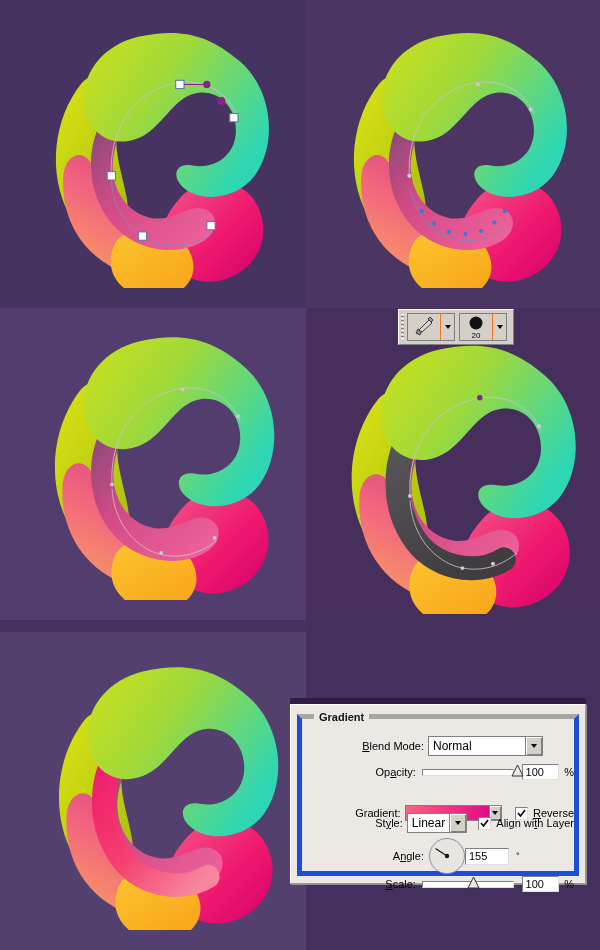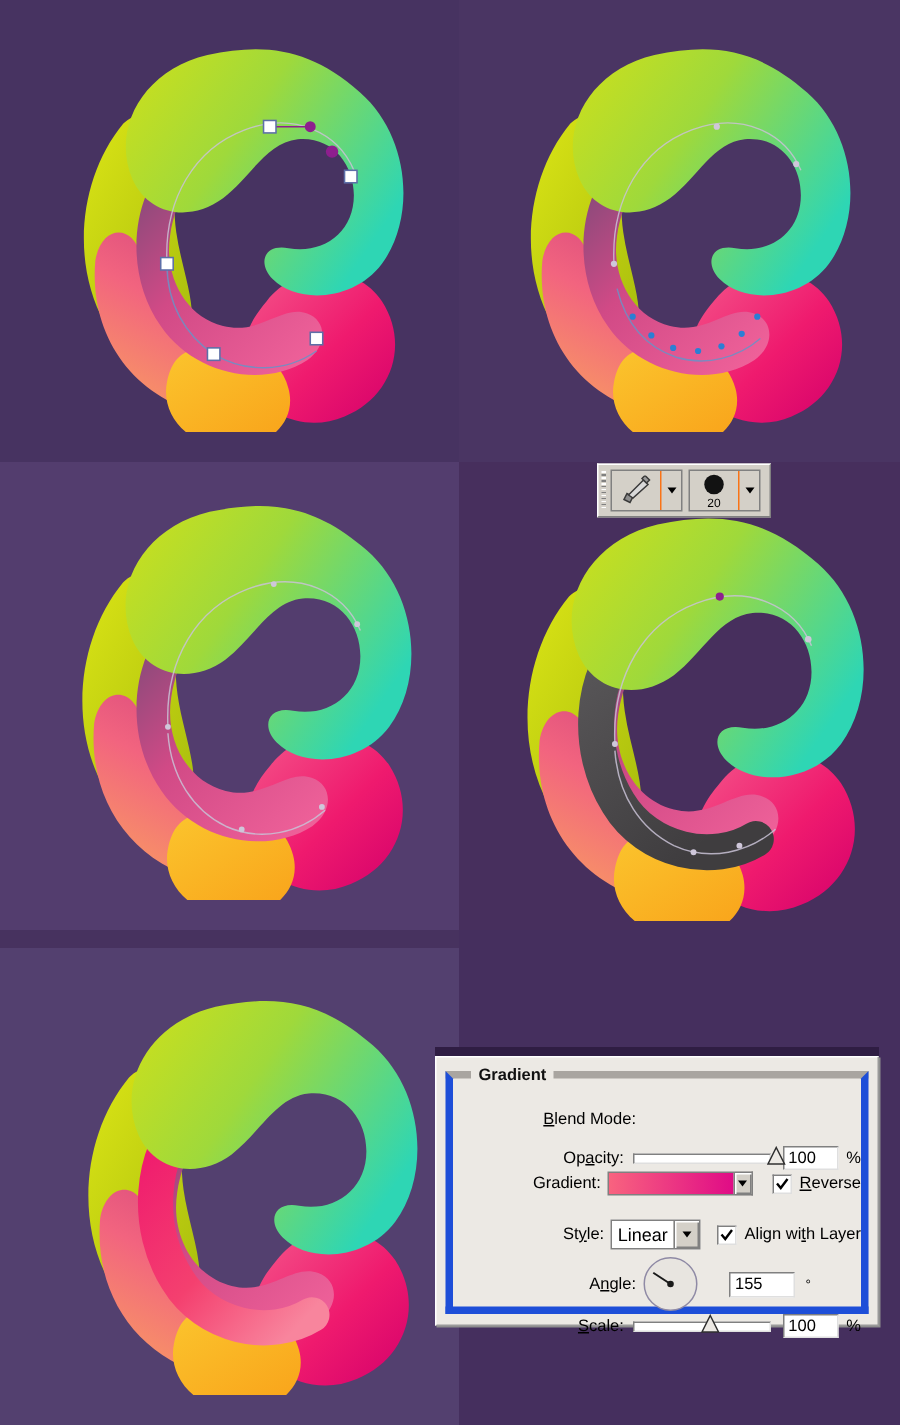--- a/index.html
+++ b/index.html
@@ -435,36 +435,42 @@
     </div>
   </div>
 
   <div id="dialog-dark-strip"></div>
   <div id="gradient-dialog">
     <div class="groupbox">
       <span class="group-title">Gradient</span>
 
       <div class="row" style="top:16px;height:22px;">
         <span class="lbl" style="width:122px;"><u>B</u>lend Mode:</span>
+        <div class="combo" style="width:115px;height:20px;margin-left:4px;">
+          <span>Normal</span>
+          <span class="combo-btn">
+              <span class="caret"></span>
+            </span>
+        </div>
       </div>
 
       <div class="row" style="top:44px;height:18px;">
         <span class="lbl" style="width:122px;">Op<u>a</u>city:</span>
         <div class="slider-track" style="width:98px;margin-left:6px;">
           <svg class="thumb-svg" style="left:88px;" viewBox="0 0 13 13">
             <path d="M6.5 1 L12 12 L1 12 Z" fill="#ece9e4" stroke="#303030" stroke-width="1"></path>
           </svg>
         </div>
         <div class="field" style="width:40px;height:16px;margin-left:8px;justify-content:flex-start;">
           <span>100</span>
         </div>
         <span class="pct" style="margin-left:5px;">%</span>
       </div>
 
-      <div class="row" style="top:60px;height:20px;">
+      <div class="row" style="top:84px;height:20px;">
         <span class="lbl" style="width:122px;">Gradient:</span>
         <div class="grad-swatch" id="grad-swatch" style="width: 105px; height: 16px; margin-left: 4px; background: linear-gradient(to right, rgb(248, 99, 127), rgb(224, 11, 134));"></div>
         <div class="combo-btn" style="width:15px;height:16px;border:1px solid #808080;border-left:none;">
             <span class="caret"></span>
           </div>
         <div class="chk" style="margin-left:13px;">
           <svg width="9" height="9" viewBox="0 0 9 9">
               <path d="M1 4 L3.5 7 L8 1" stroke="#000" stroke-width="1.6" fill="none"></path>
             </svg>
         </div>
@@ -488,21 +494,21 @@
       </div>
 
       <div class="row" style="top:118px;height:38px;">
         <span class="lbl" style="width:122px;">A<u>n</u>gle:</span>
         <div class="dial" style="margin-left:5px;">
           <svg width="34" height="34" viewBox="0 0 34 34" style="position:absolute;left:0;top:0;">
             <line x1="17" y1="17" x2="5.5" y2="9.5" stroke="#1a1a1a" stroke-width="1.3"></line>
             <circle cx="17" cy="17" r="2.2" fill="#1a1a1a"></circle>
           </svg>
         </div>
-        <div class="field" style="width:44px;height:17px;margin-left:21px;">
+        <div class="field" style="width:44px;height:17px;margin-left:0;">
           <span>155</span>
         </div>
         <span class="pct" style="margin-left:7px;font-size:9px;">°</span>
       </div>
 
       <div class="row" style="top:156px;height:18px;">
         <span class="lbl" style="width:122px;"><u>S</u>cale:</span>
         <div class="slider-track" style="width:98px;margin-left:6px;">
           <svg class="thumb-svg" style="left:44px;" viewBox="0 0 13 13">
             <path d="M6.5 1 L12 12 L1 12 Z" fill="#ece9e4" stroke="#303030" stroke-width="1"></path>

